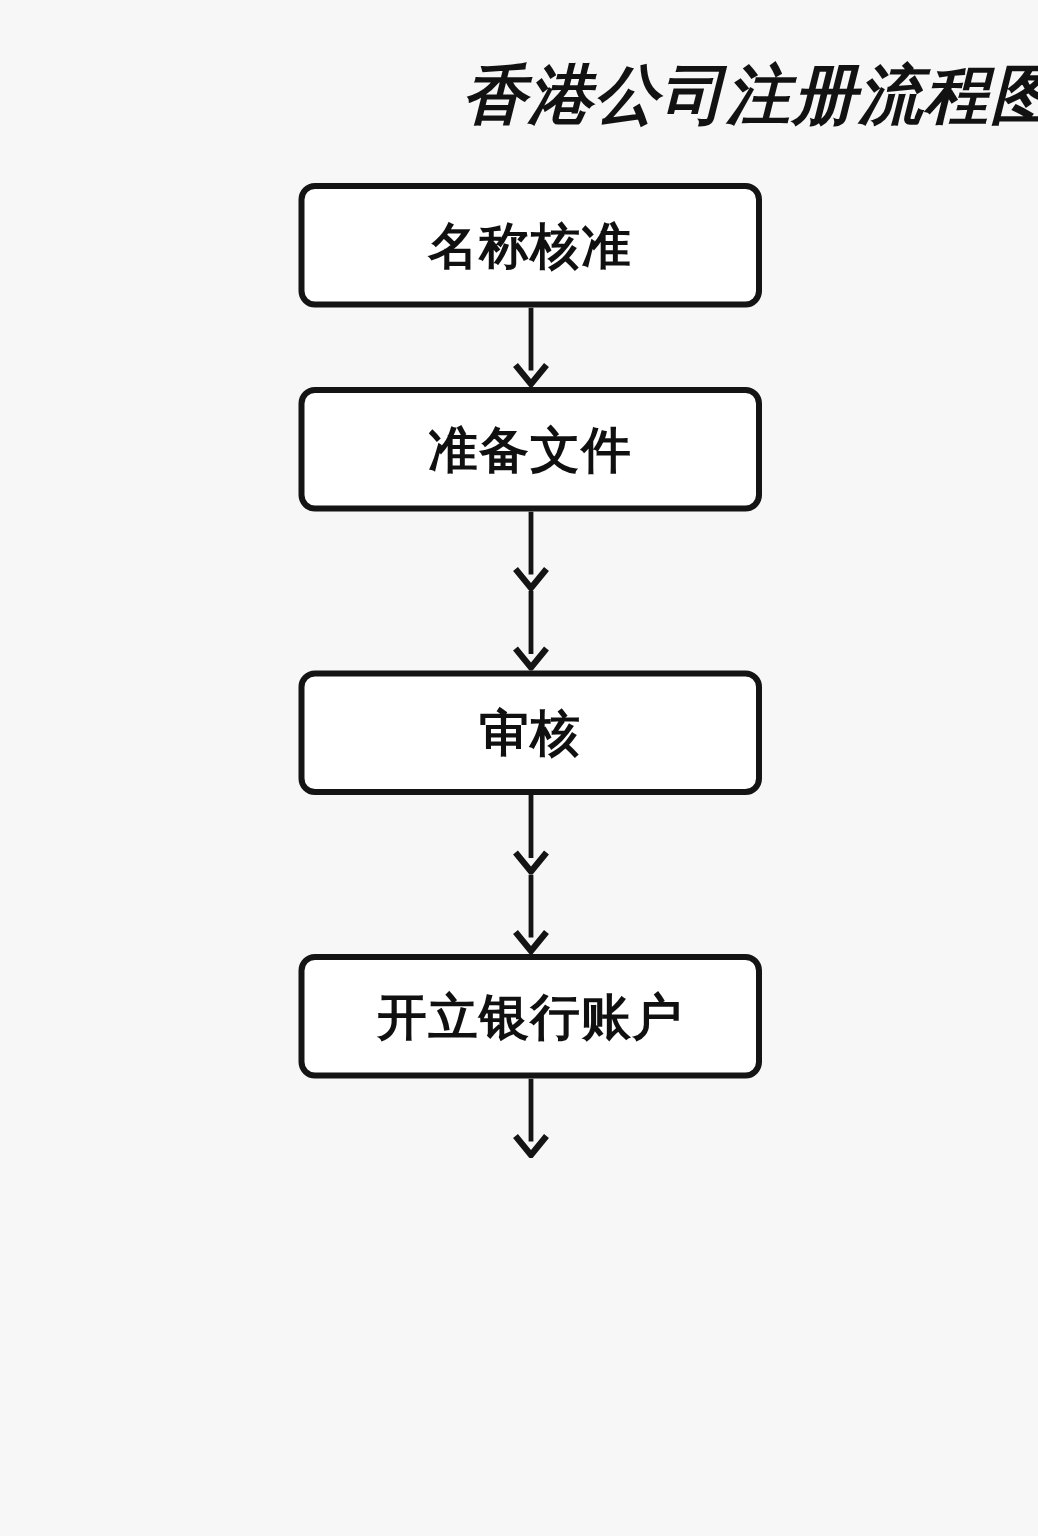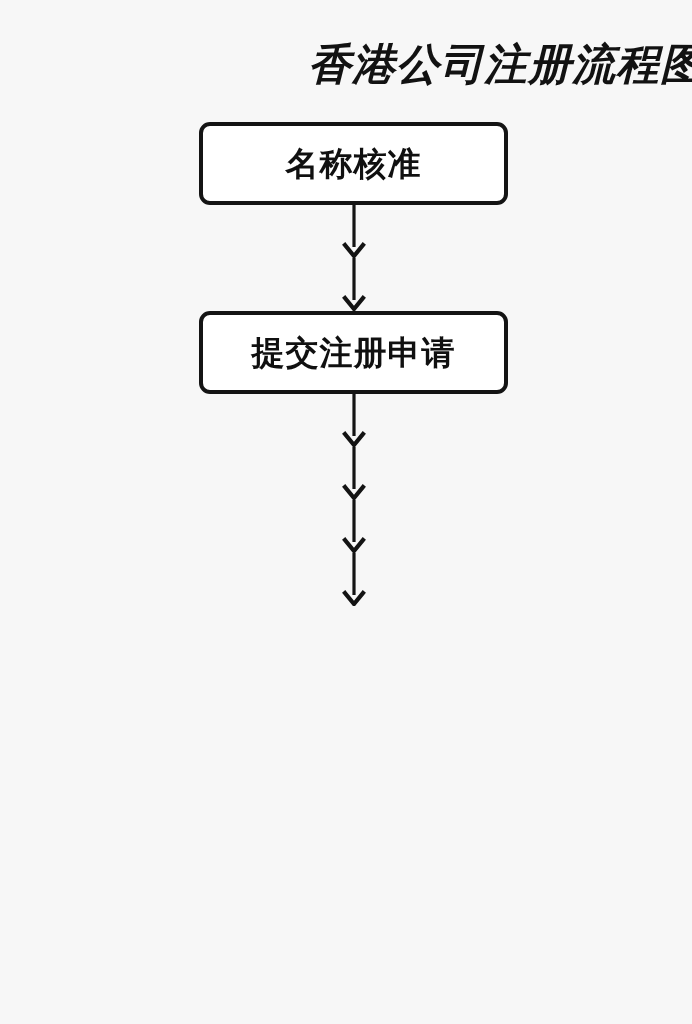--- a/index.html
+++ b/index.html
@@ -104,55 +104,65 @@
         <span class="step-label">名称核准</span>
       </div>
     </div>
     <div class="connector">
       <svg width="24" height="53" viewBox="0 0 24 53" aria-hidden="true">
         <line x1="12" y1="0" x2="12" y2="42" stroke="#141414" stroke-width="3.2"></line>
         <polyline points="3,40 12,51 21,40" fill="none" stroke="#141414" stroke-width="4.2" stroke-linecap="square" stroke-linejoin="miter"></polyline>
       </svg>
     </div>
 
-    <div class="connector">
-      <svg width="24" height="53" viewBox="0 0 24 53" aria-hidden="true">
-        <line x1="12" y1="0" x2="12" y2="42" stroke="#141414" stroke-width="3.2"></line>
-        <polyline points="3,40 12,51 21,40" fill="none" stroke="#141414" stroke-width="4.2" stroke-linecap="square" stroke-linejoin="miter"></polyline>
-      </svg>
-    </div>
-
     <div class="flow-step">
       <div class="step-box">
-        <span class="step-label">提交注册申请</span>
+        <span class="step-label">准备文件</span>
       </div>
     </div>
     <div class="connector">
       <svg width="24" height="53" viewBox="0 0 24 53" aria-hidden="true">
         <line x1="12" y1="0" x2="12" y2="42" stroke="#141414" stroke-width="3.2"></line>
         <polyline points="3,40 12,51 21,40" fill="none" stroke="#141414" stroke-width="4.2" stroke-linecap="square" stroke-linejoin="miter"></polyline>
       </svg>
     </div>
 
     <div class="connector">
       <svg width="24" height="53" viewBox="0 0 24 53" aria-hidden="true">
         <line x1="12" y1="0" x2="12" y2="42" stroke="#141414" stroke-width="3.2"></line>
         <polyline points="3,40 12,51 21,40" fill="none" stroke="#141414" stroke-width="4.2" stroke-linecap="square" stroke-linejoin="miter"></polyline>
       </svg>
     </div>
 
+    <div class="flow-step">
+      <div class="step-box">
+        <span class="step-label">审核</span>
+      </div>
+    </div>
     <div class="connector">
       <svg width="24" height="53" viewBox="0 0 24 53" aria-hidden="true">
         <line x1="12" y1="0" x2="12" y2="42" stroke="#141414" stroke-width="3.2"></line>
         <polyline points="3,40 12,51 21,40" fill="none" stroke="#141414" stroke-width="4.2" stroke-linecap="square" stroke-linejoin="miter"></polyline>
       </svg>
     </div>
 
     <div class="connector">
       <svg width="24" height="53" viewBox="0 0 24 53" aria-hidden="true">
         <line x1="12" y1="0" x2="12" y2="42" stroke="#141414" stroke-width="3.2"></line>
         <polyline points="3,40 12,51 21,40" fill="none" stroke="#141414" stroke-width="4.2" stroke-linecap="square" stroke-linejoin="miter"></polyline>
       </svg>
     </div>
 
+    <div class="flow-step">
+      <div class="step-box">
+        <span class="step-label">开立银行账户</span>
+      </div>
+    </div>
+    <div class="connector">
+      <svg width="24" height="53" viewBox="0 0 24 53" aria-hidden="true">
+        <line x1="12" y1="0" x2="12" y2="42" stroke="#141414" stroke-width="3.2"></line>
+        <polyline points="3,40 12,51 21,40" fill="none" stroke="#141414" stroke-width="4.2" stroke-linecap="square" stroke-linejoin="miter"></polyline>
+      </svg>
+    </div>
+
 
   </div>
 </div>
 
 </body></html>

